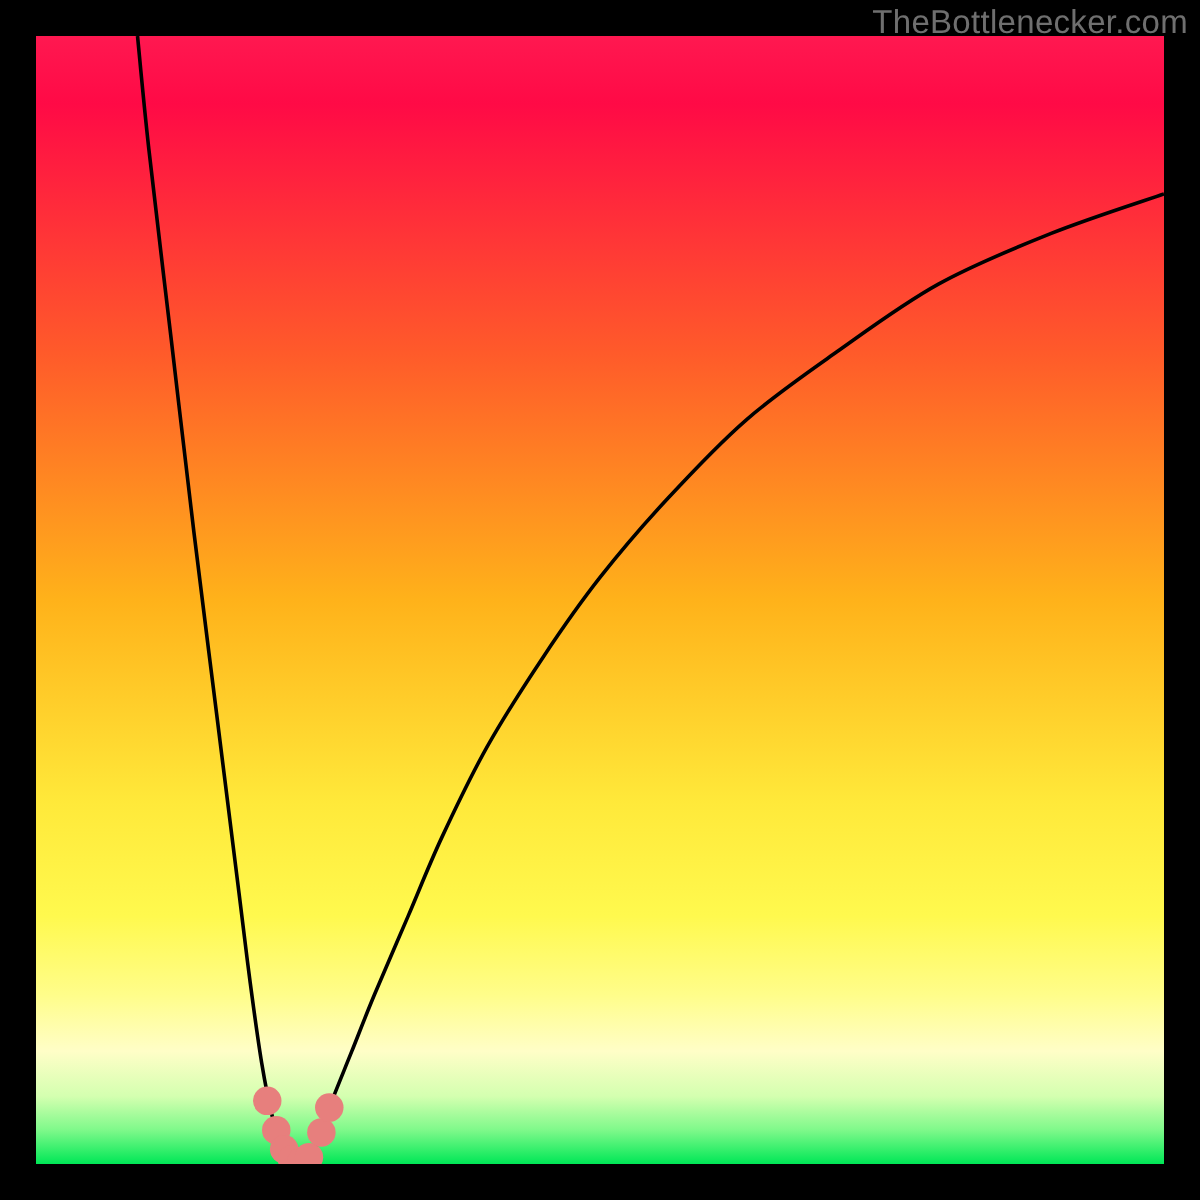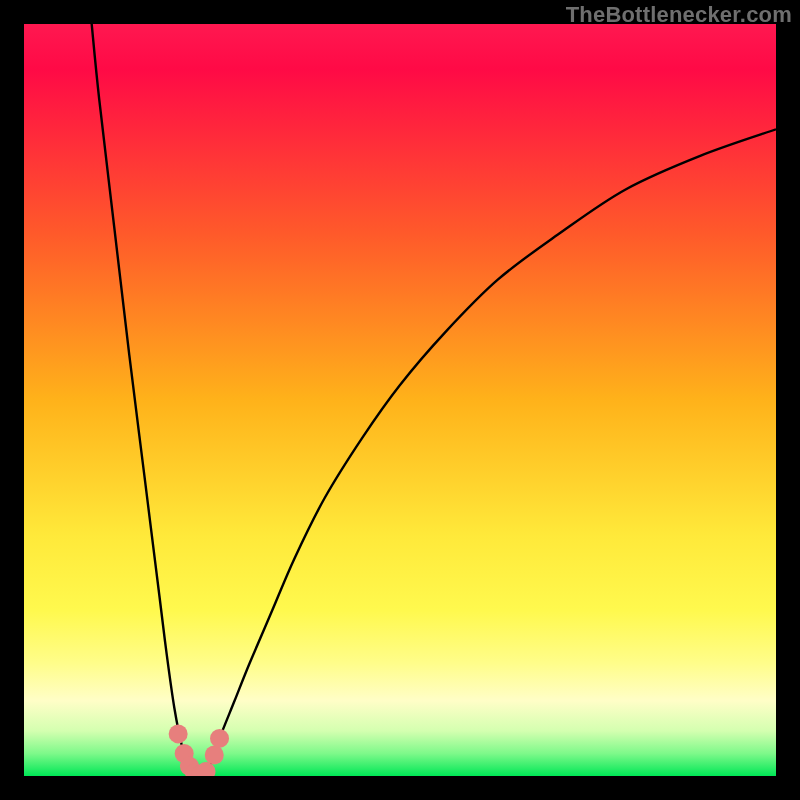--- a/index.html
+++ b/index.html
@@ -31,21 +31,21 @@
     width: 752px;
     height: 752px;
   }
   .watermark {
     position: absolute;
     top: 2px;
     right: 8px;
     color: #6f6f6f;
     font-size: 22px;
     letter-spacing: 0.2px;
-    font-weight: 700;
+    font-weight: 400;
     user-select: none;
   }
 </style>
 </head>
 <body>
 
 <div class="frame">
 
   <div class="watermark">TheBottlenecker.com</div>
 

